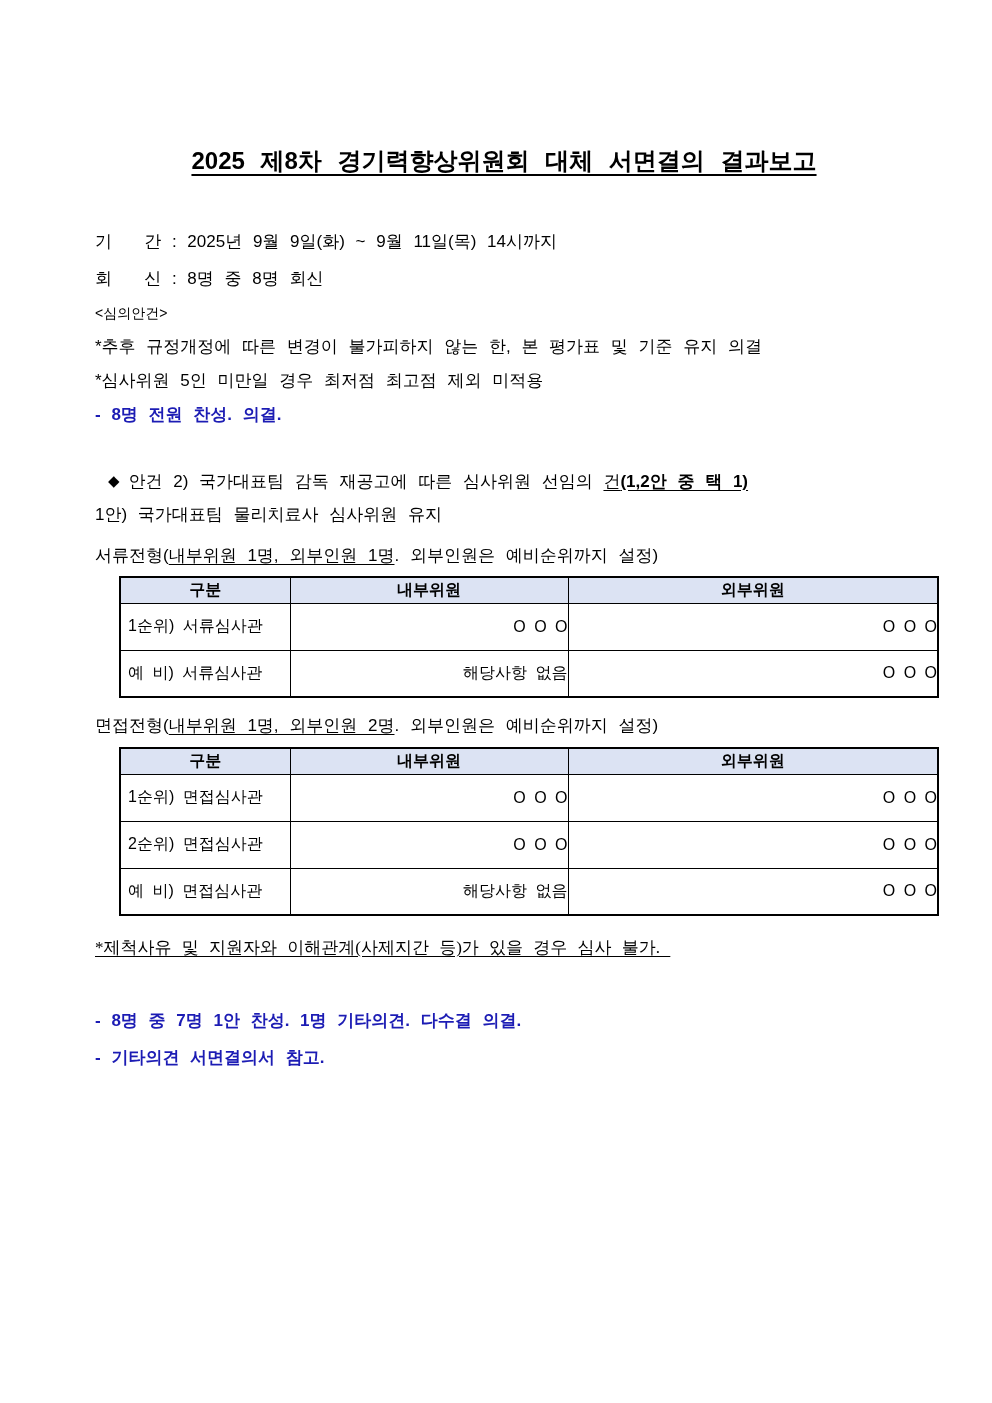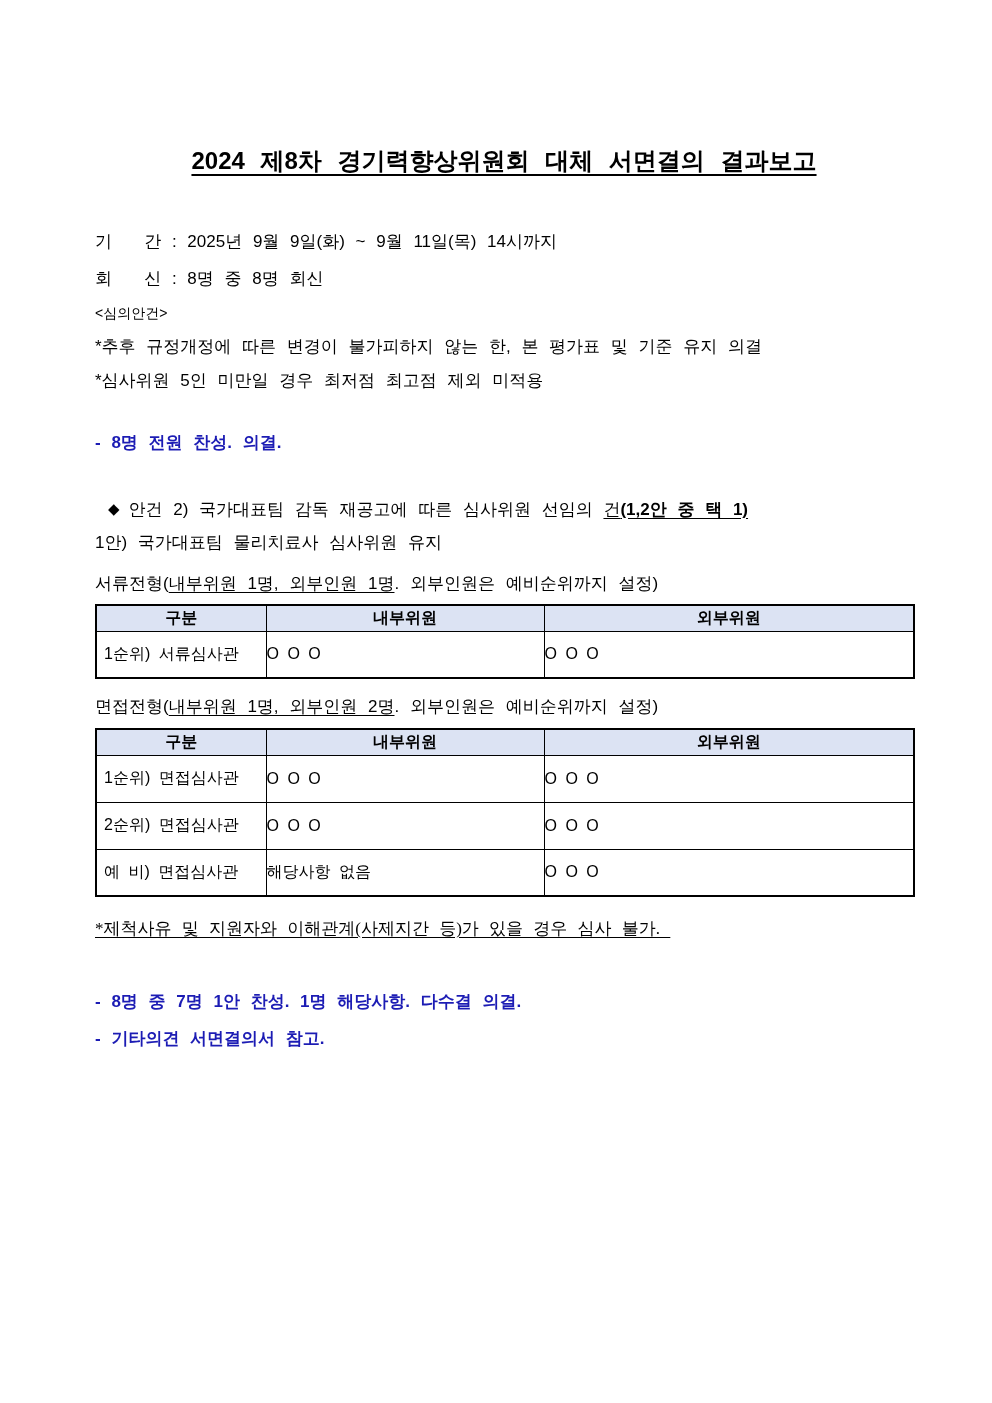--- a/index.html
+++ b/index.html
@@ -25,56 +25,57 @@
     word-spacing:9px;
     text-decoration:underline;text-decoration-thickness:2px;text-underline-offset:5px;
   }
   .meta{margin-top:46px;font-size:17px;line-height:37px;}
   .section-heading{font-size:14px;line-height:33px;}
   .agenda-title{margin-top:30px;font-size:17px;line-height:34px;padding-left:13px;}
   .agenda2-title{margin-top:33px;font-size:17px;line-height:33px;padding-left:13px;}
   .bullet{display:inline-block;margin-right:9px;font-size:15px;vertical-align:1px;}
   .notes{font-size:17px;line-height:34px;}
   .result{font-size:17px;line-height:33px;font-weight:bold;color:var(--result-blue);}
-  .result-first{margin-top:28px;}
+  .result-first{}
   .results{margin-top:38px;font-size:17px;line-height:37px;font-weight:bold;color:var(--result-blue);}
   .option-line{font-size:17px;line-height:33px;}
   .screen-heading{font-size:17px;line-height:33px;}
   .screen-heading.doc{margin-top:8px;}
   .screen-heading.interview{margin-top:11px;}
   .screen-heading .label{font-weight:normal;}
   .u{text-decoration:underline;text-underline-offset:3px;}
   .ub{font-weight:bold;text-decoration:underline;text-underline-offset:3px;}
   .footnote{margin-top:15px;font-size:17px;line-height:33px;font-family:Liberation Serif, serif;}
   table.grid{
     width:818px;border-collapse:collapse;table-layout:fixed;
     border:2px solid #000;
     font-size:16px;
+    margin-left:24px;
   }
   table.grid.first{margin-top:4px;}
   table.grid.second{margin-top:5px;}
   table.grid col.c1{width:170px;}
   table.grid col.c2{width:278px;}
   table.grid col.c3{width:370px;}
   table.grid th{
     border:1px solid #000;background:var(--table-header-bg);
     height:26px;font-weight:bold;text-align:center;vertical-align:middle;
   }
   table.grid td{
-    border:1px solid #000;height:47px;text-align:left;vertical-align:middle;
+    border:1px solid #000;height:47px;text-align:right;vertical-align:middle;
     word-spacing:4px;
   }
   table.grid td.label{text-align:left;padding-left:7px;}
 </style>
 </head>
 <body>
 
 <div class="page">
 
-  <h1 class="title" data-bind="doc.title">2024 제8차 경기력향상위원회 대체 서면결의 결과보고</h1>
+  <h1 class="title" data-bind="doc.title">2025 제8차 경기력향상위원회 대체 서면결의 결과보고</h1>
 
   <div class="meta t">
     <div data-bind="doc.meta_period">기   간 : 2025년 9월 9일(화) ~ 9월 11일(목) 14시까지</div>
     <div data-bind="doc.meta_reply">회   신 : 8명 중 8명 회신</div>
   </div>
 
   <div class="section-heading t" data-bind="doc.section_heading">&lt;심의안건&gt;</div>
 
 
   <div class="notes t">
@@ -102,20 +103,25 @@
         <th data-bind="tables.screening.headers.1">내부위원</th>
         <th data-bind="tables.screening.headers.2">외부위원</th>
       </tr>
     </thead>
     <tbody>
       <tr>
         <td class="label" data-bind="tables.screening.rows.0.0">1순위) 서류심사관</td>
         <td data-bind="tables.screening.rows.0.1">O O O</td>
         <td data-bind="tables.screening.rows.0.2">O O O</td>
       </tr>
+      <tr>
+        <td class="label" data-bind="tables.screening.rows.1.0">예 비) 서류심사관</td>
+        <td data-bind="tables.screening.rows.1.1">해당사항 없음</td>
+        <td data-bind="tables.screening.rows.1.2">O O O</td>
+      </tr>
     </tbody>
   </table>
 
   <p class="screen-heading interview t"><span class="label" data-bind="doc.interview_label">면접전형</span><span data-bind="doc.interview_open">(</span><span class="u" data-bind="doc.interview_underlined">내부위원 1명, 외부인원 2명</span><span data-bind="doc.interview_rest">. 외부인원은 예비순위까지 설정)</span></p>
 
   <table class="grid second">
     <colgroup>
         <col class="c1">
         <col class="c2">
         <col class="c3">
@@ -142,17 +148,17 @@
         <td class="label" data-bind="tables.interview.rows.2.0">예 비) 면접심사관</td>
         <td data-bind="tables.interview.rows.2.1">해당사항 없음</td>
         <td data-bind="tables.interview.rows.2.2">O O O</td>
       </tr>
     </tbody>
   </table>
 
   <p class="footnote t"><span class="u" data-bind="doc.footnote">*제척사유 및 지원자와 이해관계(사제지간 등)가 있을 경우 심사 불가. </span></p>
 
   <div class="results t">
-    <div data-bind="doc.agenda2_result1">- 8명 중 7명 1안 찬성. 1명 해당사항. 다수결 의결.</div>
+    <div data-bind="doc.agenda2_result1">- 8명 중 7명 1안 찬성. 1명 기타의견. 다수결 의결.</div>
     <div data-bind="doc.agenda2_result2">- 기타의견 서면결의서 참고.</div>
   </div>
 
 </div>
 
 </body></html>

